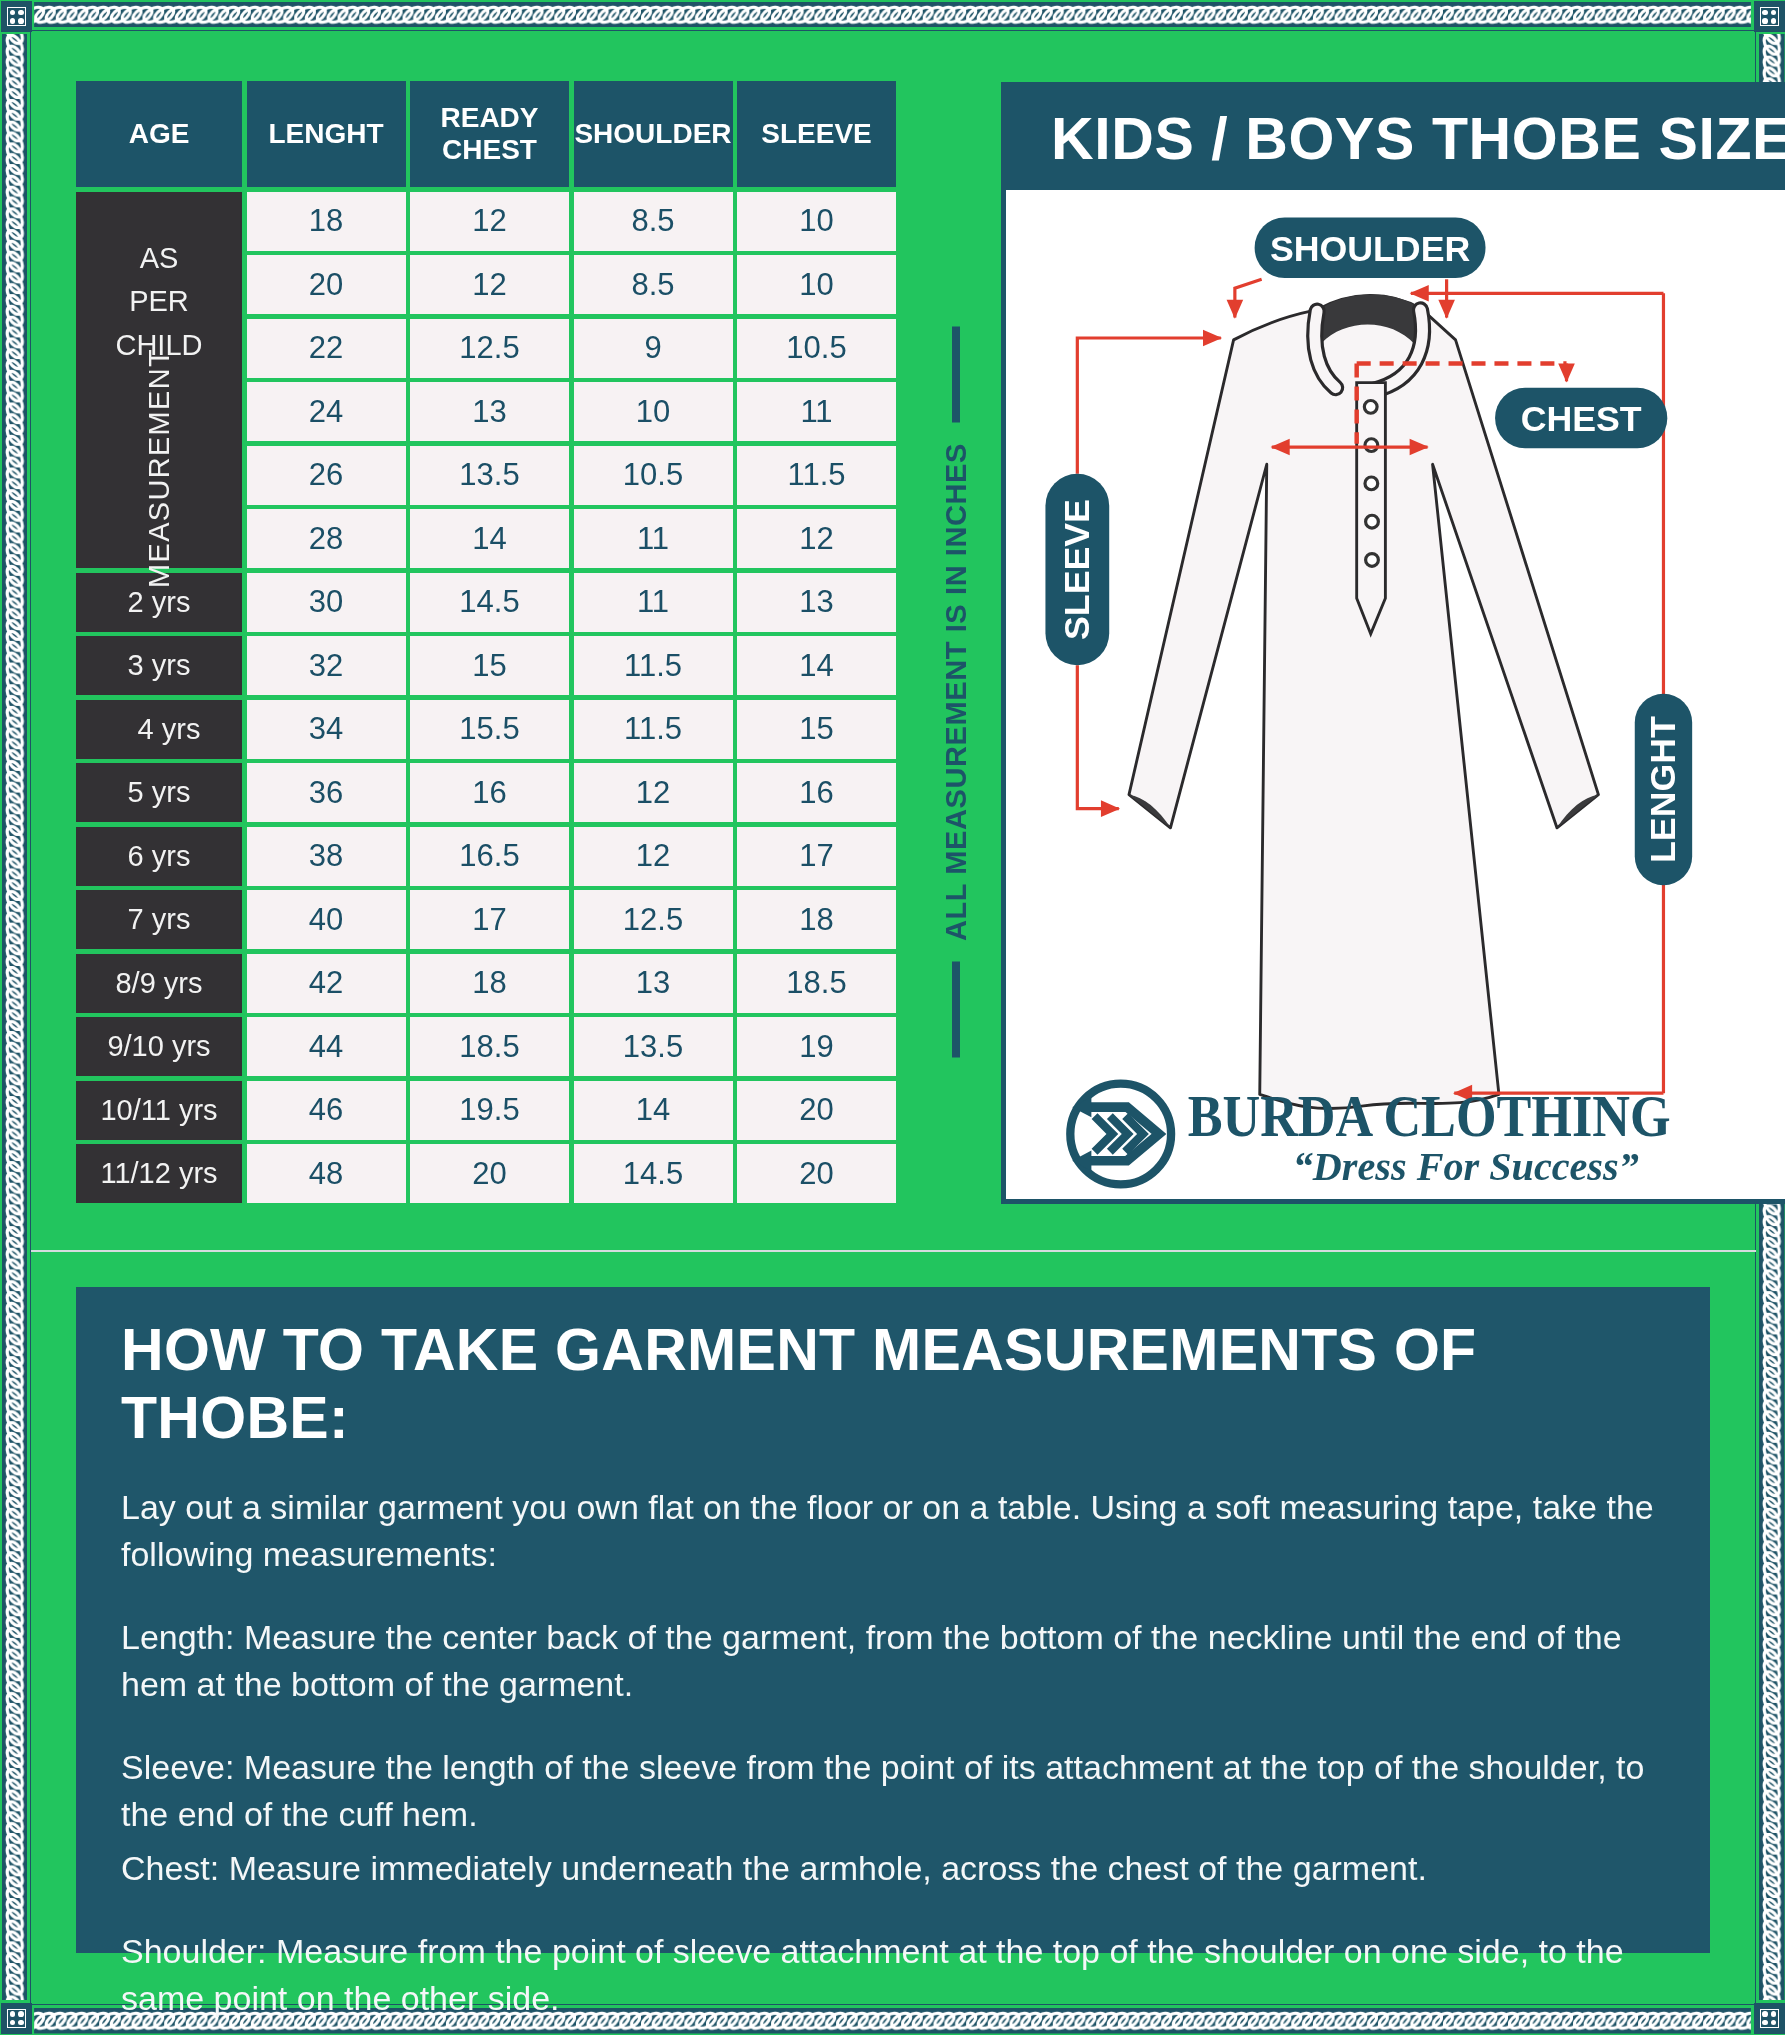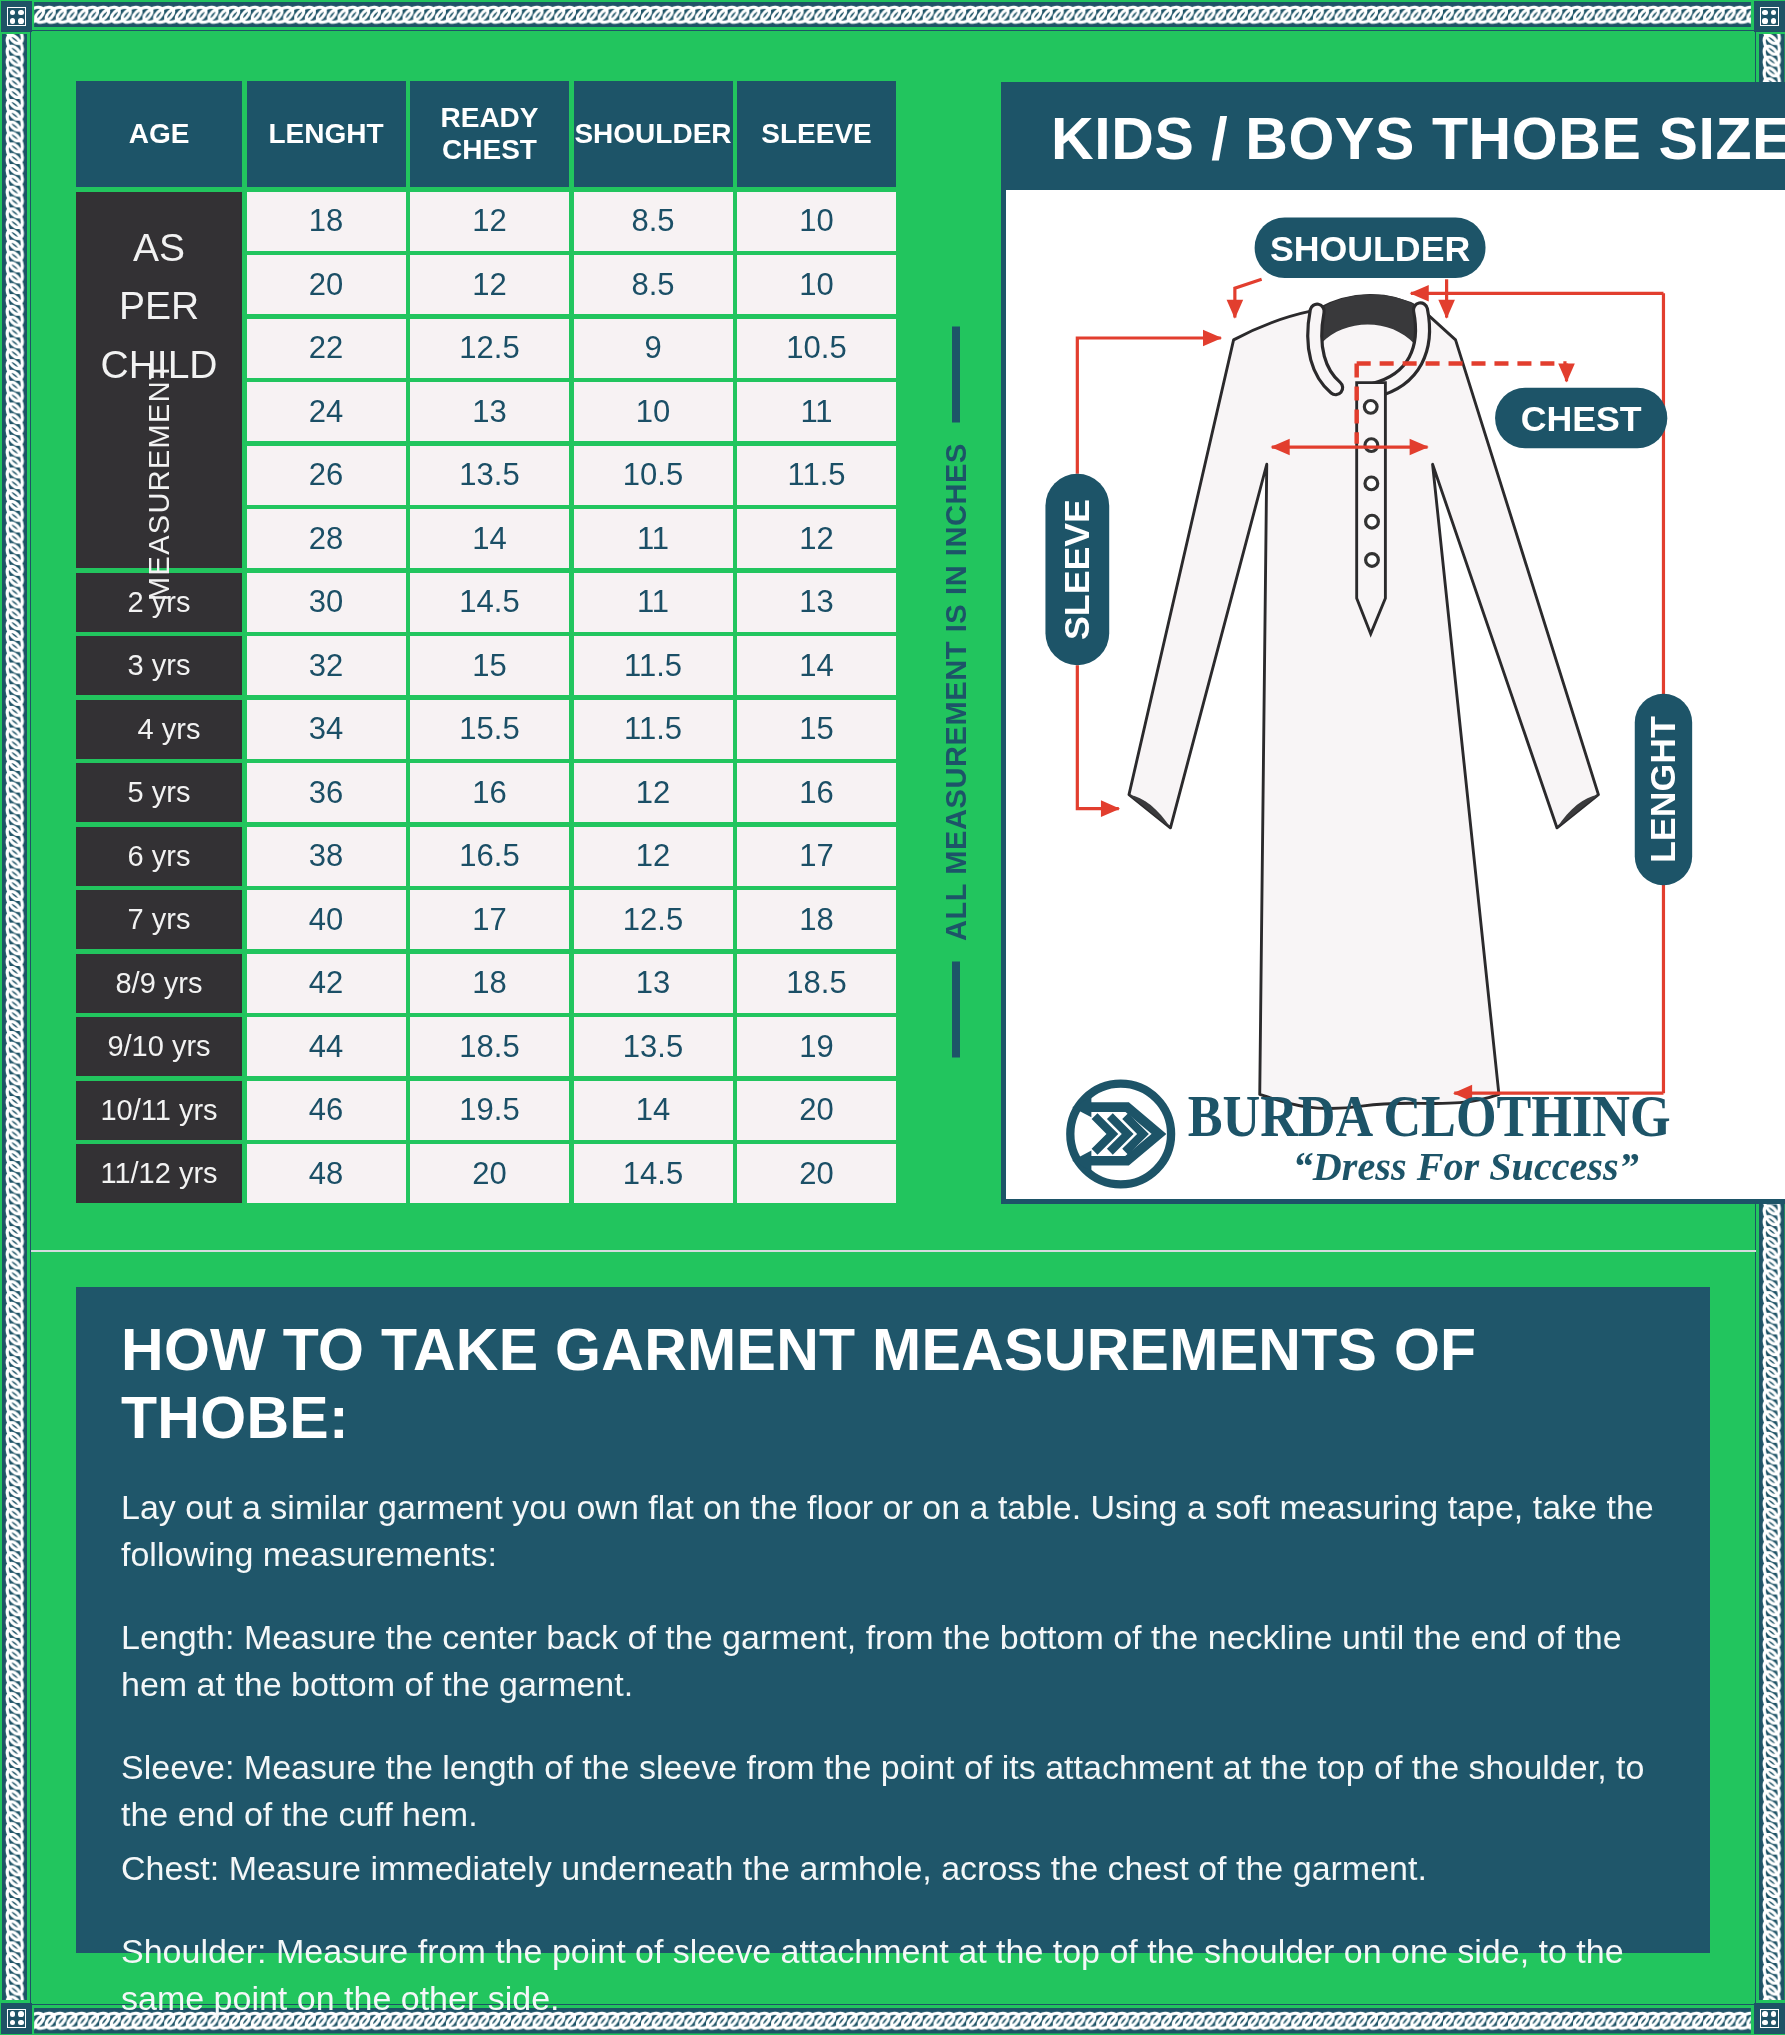--- a/index.html
+++ b/index.html
@@ -13,21 +13,21 @@
   .bcorner .dot{position:absolute;width:5.7px;height:5.7px;border-radius:50%;background:#fff;}
   .innerline{position:absolute;inset:30px;border:1.9px solid #1E5366;pointer-events:none;}
 
   
   .size-grid{position:absolute;left:76px;top:81px;display:grid;
              grid-template-columns:166px 159px 159px 159px 159px;
              grid-template-rows:106px repeat(16,59px);gap:4.5px;}
   .hcell{background:#1D5468;color:#fff;font-weight:bold;font-size:28px;line-height:1.15;
          display:flex;align-items:center;justify-content:center;text-align:center;}
   .merged-cell{background:#333134;color:#F2F2F2;display:flex;flex-direction:column;}
-  .merged-top{padding-top:27px;text-align:center;font-size:39px;line-height:1.5;}
+  .merged-top{padding-top:45px;text-align:center;font-size:29px;line-height:1.5;}
   .merged-rot-wrap{flex:1;position:relative;}
   .merged-rot{position:absolute;left:50%;top:50%;transform:translate(-50%,-50%) rotate(-90deg);
               white-space:nowrap;font-size:29px;letter-spacing:1.3px;}
   .age-cell{background:#333134;color:#F2F2F2;font-size:29px;
             display:flex;align-items:center;justify-content:center;}
   .value-cell{background:#F7F2F3;color:#1B4F66;font-size:31px;font-weight:500;
               display:flex;align-items:center;justify-content:center;}
 
   
   .vnote-wrap{position:absolute;left:919px;top:341px;width:74px;height:701px;}

